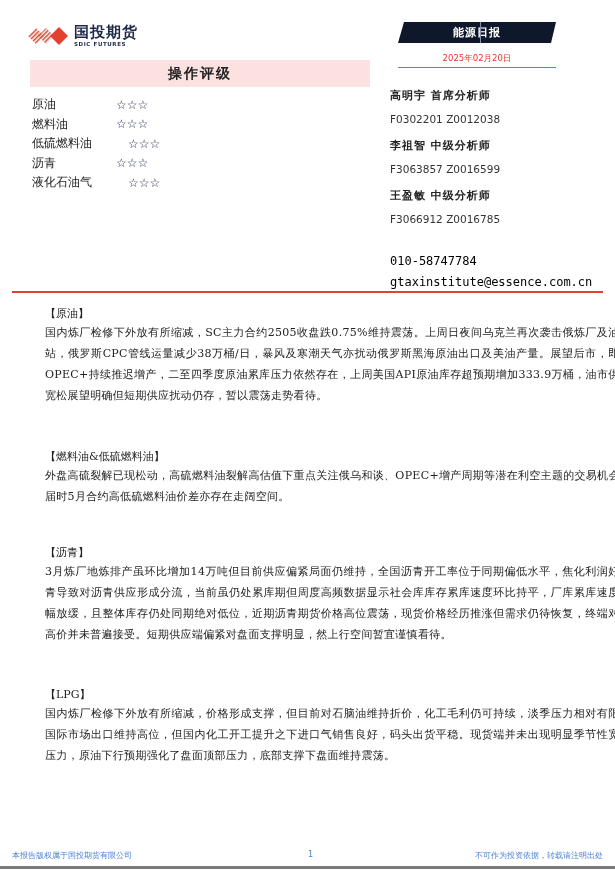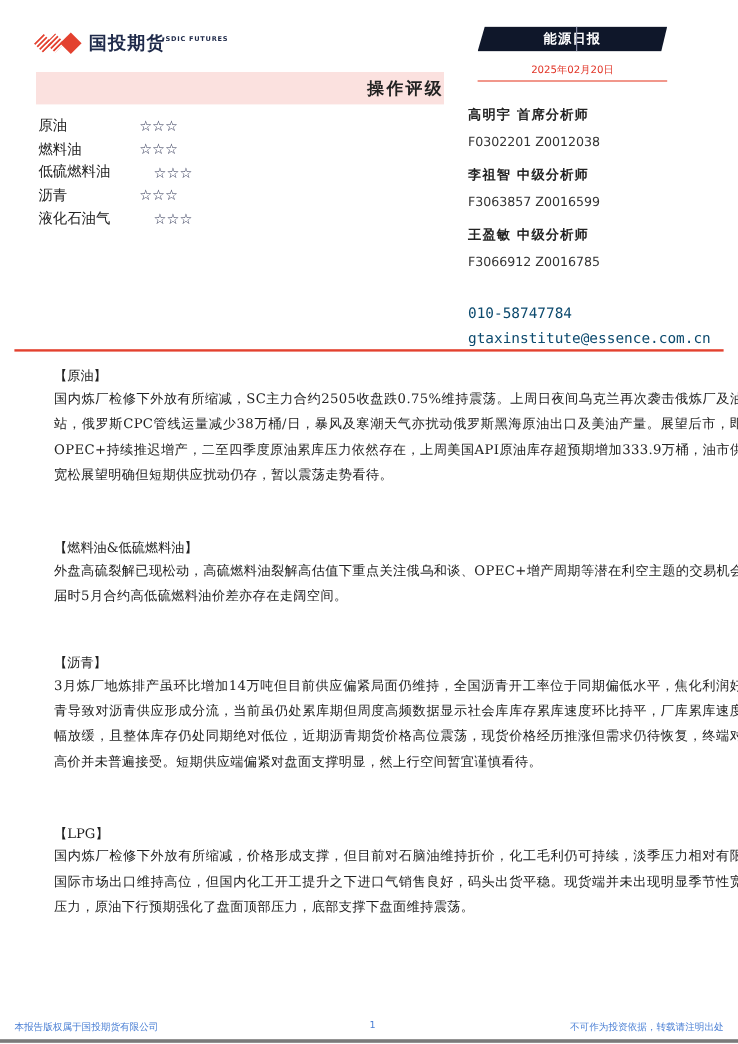--- a/index.html
+++ b/index.html
@@ -3,28 +3,28 @@
   <meta charset="utf-8">
   <style>
     html, body { margin: 0; padding: 0; background: #ffffff; }
     body {
       width: 615px; height: 870px; position: relative; overflow: hidden;
       font-family: "DejaVu Serif", "Liberation Serif", serif;
       color: #222;
     }
     .logo { position: absolute; left: 26px; top: 24px; height: 24px; display: flex; align-items: center; }
     .logo-mark { width: 44px; height: 20px; position: relative; }
-    .logo-text { margin-left: 4px; display: flex; flex-direction: row; line-height: 1; }
+    .logo-text { margin-left: 4px; display: flex; flex-direction: column; line-height: 1; }
     .logo-cn { font-family: "DejaVu Sans", sans-serif; font-weight: bold; font-size: 15px; color: #1f2a4a; letter-spacing: 1px; }
     .logo-en { font-family: "DejaVu Sans", sans-serif; font-weight: bold; font-size: 5.5px; color: #1f2a4a; letter-spacing: 0.6px; margin-top: 2px; }
 
     .rating-band {
       position: absolute; left: 30px; top: 60px; width: 340px; height: 27px;
       background: #fbe1df;
-      display: flex; align-items: center; justify-content: flex-end;
+      display: flex; align-items: center; justify-content: center;
     }
     .rating-title { font-size: 14px; font-weight: bold; color: #222; letter-spacing: 2px; }
 
     .ratings { position: absolute; left: 32px; top: 95px; }
     .rating-row { height: 19.5px; display: flex; align-items: center; font-size: 12px; color: #222; gap: 16px; }
     .rating-name { display: inline-block; }
     .rating-stars { display: inline-block; font-family: "DejaVu Sans", sans-serif; font-size: 12px; color: #2a3050; letter-spacing: 0px; }
 
     .banner {
       position: absolute; left: 398px; top: 22px; width: 158px; height: 21px;
@@ -38,21 +38,21 @@
     .report-date {
       position: absolute; left: 398px; top: 53px; width: 158px; text-align: center;
       font-family: "DejaVu Sans", sans-serif; font-size: 8.5px; font-weight: normal; color: #e2372a;
     }
     .date-line { position: absolute; left: 398px; top: 67px; width: 158px; height: 1px; background: #e8543f; }
 
     .analysts { position: absolute; left: 390px; top: 87px; }
     .analyst-name { font-size: 11px; font-weight: bold; color: #222; height: 25px; line-height: 18px; letter-spacing: 1px; }
     .analyst-id { font-family: "DejaVu Sans", sans-serif; font-size: 10.5px; color: #333; height: 25px; line-height: 14px; }
 
-    .contact { position: absolute; left: 390px; top: 252px; font-family: "DejaVu Sans Mono", "Liberation Mono", monospace; font-size: 12px; color: #0c4a6e; }
+    .contact { position: absolute; left: 390px; top: 252px; font-family: "DejaVu Sans Mono", "Liberation Mono", monospace; font-size: 12px; color: #000000; }
     .contact div { height: 21px; line-height: 18px; }
 
     .divider-top { position: absolute; left: 12px; top: 291px; width: 591px; height: 2px; background: #e3412f; }
 
     .section { position: absolute; left: 28px; width: 586px; margin-left: 17px; }
     .section-title { font-size: 11px; color: #222; height: 17px; line-height: 17px; }
     .section-body { font-size: 11px; color: #222; line-height: 21px; margin-top: 0px; text-align: justify; letter-spacing: 0.3px; }
 
     .footer-line { position: absolute; left: 0; top: 866px; width: 615px; height: 3px; background: #7a7a7a; }
     .footer { position: absolute; top: 850px; font-family: "DejaVu Sans", sans-serif; font-size: 8px; color: #4a7fd4; }

